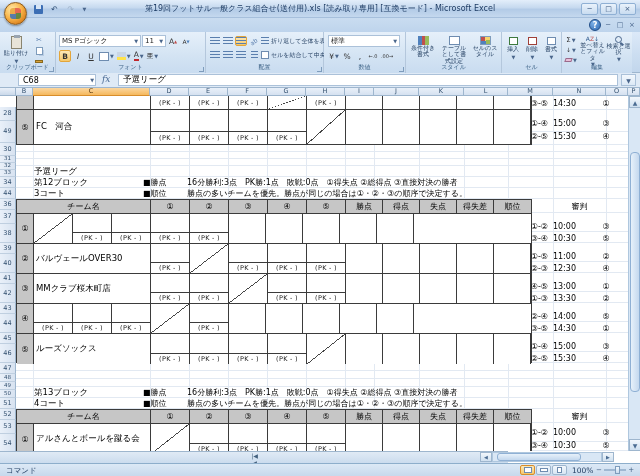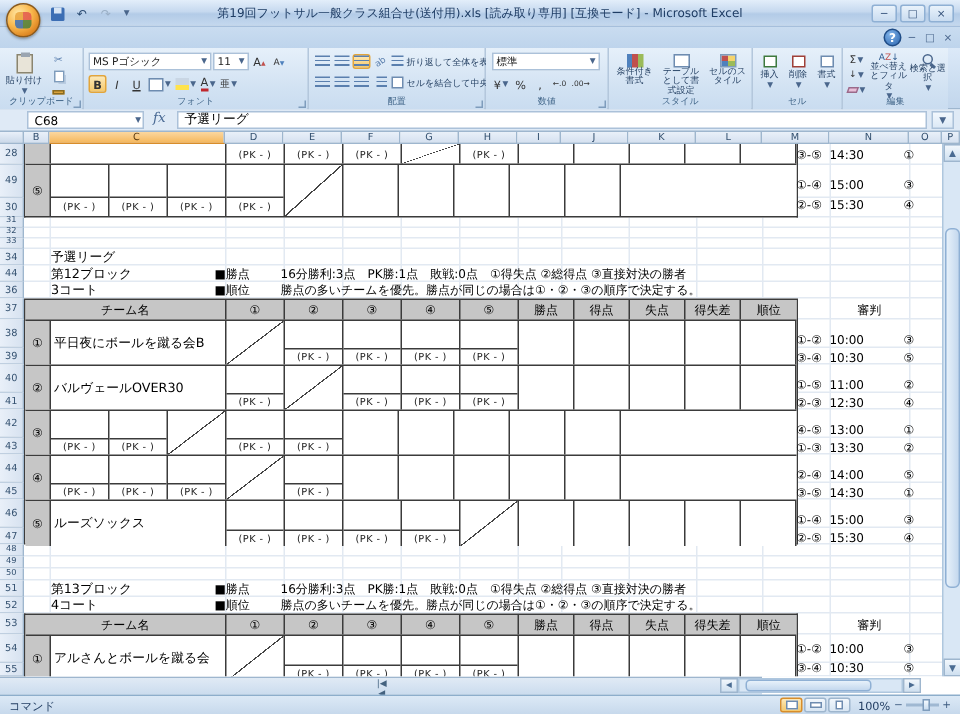--- a/index.html
+++ b/index.html
@@ -68,21 +68,21 @@
 
   
   #colheads{position:absolute;left:0;top:88px;width:640px;height:8px;display:flex;}
   .ch{height:8px;background:linear-gradient(#E9F0F9,#D5E1F0);border-right:1px solid #9EB6CE;border-bottom:1px solid #9EB6CE;
     font-size:6.5px;color:#33506F;display:flex;align-items:center;justify-content:center;line-height:1;}
   .ch.sel{background:linear-gradient(#FBD7A0,#F5B85D);border-bottom:1px solid #D88D2A;color:#5A3A10;}
   #selall{width:16px;background:linear-gradient(#E9F0F9,#CBD9EA);}
 
   
   #gridarea{position:absolute;left:0;top:96px;width:640px;height:355px;background:#fff;overflow:hidden;}
-  #gutter{position:absolute;left:0;top:0;width:16px;}
+  #gutter{position:absolute;left:0;top:11px;width:16px;}
   .rn{width:16px;background:linear-gradient(90deg,#E9F0F9,#D7E2F0);border-right:1px solid #9EB6CE;
     border-bottom:1px solid #BFCFE0;font-size:6.5px;color:#33506F;display:flex;align-items:center;justify-content:center;line-height:1;}
   #strips{position:absolute;left:16px;top:0;width:612px;}
   .rs{border-bottom:1px solid #E2E9F2;}
   .vl{position:absolute;top:0;width:1px;height:355px;background:#E2E9F2;}
 
   
   .btable{position:absolute;background:#fff;border:1px solid #3B3B3B;z-index:3;}
   .hrow{display:flex;height:14px;background:#C6C6C6;border-bottom:1px solid #3B3B3B;font-size:8px;}
   .hc{border-right:1px solid #3B3B3B;display:flex;align-items:center;justify-content:center;white-space:nowrap;overflow:hidden;}
@@ -503,20 +503,21 @@
         <div class="mcs diagbg"></div>
         <div class="mcs">(PK - )</div>
         <div class="st"></div>
           <div class="st"></div>
         <div class="st"></div>
           <div class="st"></div>
         <div class="st"></div>
       </div>
       <div class="pair" style="height:34px">
         <div class="tb-b">⑤</div>
+        <div class="tb-c">FC　河合</div>
         <div class="mc">
             <div class="sc" style="height:13px">(PK - )</div>
           </div>
         <div class="mc">
             <div class="sc" style="height:13px">(PK - )</div>
           </div>
         <div class="mc">
             <div class="sc" style="height:13px">(PK - )</div>
           </div>
         <div class="mc">
@@ -565,21 +566,20 @@
         <div class="hc" style="width:39px">④</div>
         <div class="hc" style="width:39px">⑤</div>
         <div class="hc" style="width:37px">勝点</div>
         <div class="hc" style="width:37px">得点</div>
         <div class="hc" style="width:37px">失点</div>
         <div class="hc" style="width:37px">得失差</div>
         <div class="hc" style="width:37px">順位</div>
       </div>
       <div class="pair">
         <div class="tb-b">①</div>
-        <div class="tb-c">平日夜にボールを蹴る会B</div>
         <div class="mc diagbg"></div>
         <div class="mc">
             <div class="sc">(PK - )</div>
           </div>
         <div class="mc">
             <div class="sc">(PK - )</div>
           </div>
         <div class="mc">
             <div class="sc">(PK - )</div>
           </div>
@@ -609,20 +609,21 @@
             <div class="sc">(PK - )</div>
           </div>
         <div class="st"></div>
           <div class="st"></div>
         <div class="st"></div>
           <div class="st"></div>
         <div class="st"></div>
       </div>
       <div class="pair">
         <div class="tb-b">③</div>
+        <div class="tb-c">MMクラブ桜木町店</div>
         <div class="mc">
             <div class="sc">(PK - )</div>
           </div>
         <div class="mc">
             <div class="sc">(PK - )</div>
           </div>
         <div class="mc diagbg"></div>
         <div class="mc">
             <div class="sc">(PK - )</div>
           </div>

